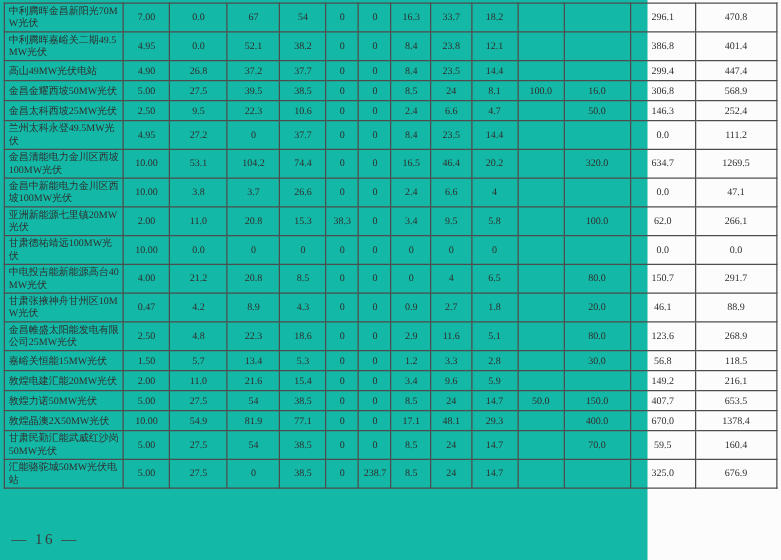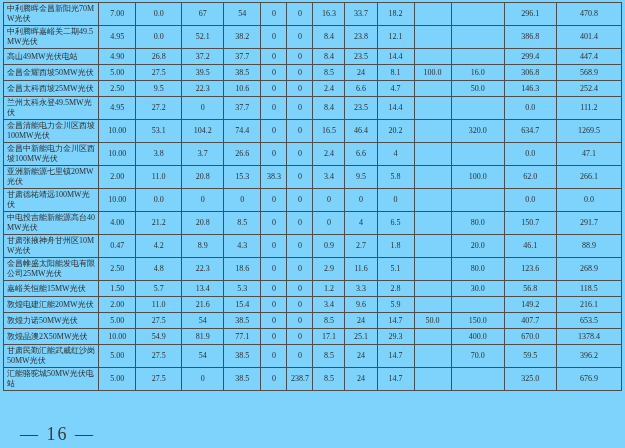--- a/index.html
+++ b/index.html
@@ -4,22 +4,22 @@
 <style>
   html, body {
     margin: 0; padding: 0;
     width: 625px; height: 448px;
     background: #fcfcfc;
     overflow: hidden;
     font-family: "Liberation Serif", "DejaVu Serif", serif;
   }
   .page {
     position: relative;
-    width: 625px; height: 448px;
-    background: #7dd3fc;
+    width: 518px; height: 448px;
+    background: #14b8a6;
   }
   table.data {
     position: absolute;
     left: 3px; top: 2px;
     border-collapse: collapse;
     table-layout: fixed;
     width: 619px;
   }
   table.data td {
     border: 1px solid #4d4d4d;
@@ -32,23 +32,23 @@
     height: 13px;
     overflow: hidden;
     word-break: break-all;
   }
   table.data td.name {
     text-align: left;
     padding: 1px 3px;
   }
   .pagenum {
     position: absolute;
-    left: 20px;
+    left: 9px;
     top: 424px;
-    font-size: 18px;
+    font-size: 12px;
     color: #3a3a3a;
     letter-spacing: 2px;
   }
 </style>
 </head>
 <body>
 
 <div class="page">
 
   <table class="data">
@@ -327,42 +327,42 @@
         </tr>
         <tr>
           <td class="name">敦煌晶澳2X50MW光伏</td>
           <td class="val">10.00</td>
           <td class="val">54.9</td>
           <td class="val">81.9</td>
           <td class="val">77.1</td>
           <td class="val">0</td>
           <td class="val">0</td>
           <td class="val">17.1</td>
-          <td class="val">25.1</td>
+          <td class="val">48.1</td>
           <td class="val">29.3</td>
           <td class="val"></td>
           <td class="val">400.0</td>
           <td class="val">670.0</td>
           <td class="val">1378.4</td>
         </tr>
         <tr>
           <td class="name">甘肃民勤汇能武威红沙岗50MW光伏</td>
           <td class="val">5.00</td>
           <td class="val">27.5</td>
           <td class="val">54</td>
           <td class="val">38.5</td>
           <td class="val">0</td>
           <td class="val">0</td>
           <td class="val">8.5</td>
           <td class="val">24</td>
           <td class="val">14.7</td>
           <td class="val"></td>
           <td class="val">70.0</td>
           <td class="val">59.5</td>
-          <td class="val">396.2</td>
+          <td class="val">160.4</td>
         </tr>
         <tr>
           <td class="name">汇能骆驼城50MW光伏电站</td>
           <td class="val">5.00</td>
           <td class="val">27.5</td>
           <td class="val">0</td>
           <td class="val">38.5</td>
           <td class="val">0</td>
           <td class="val">238.7</td>
           <td class="val">8.5</td>

